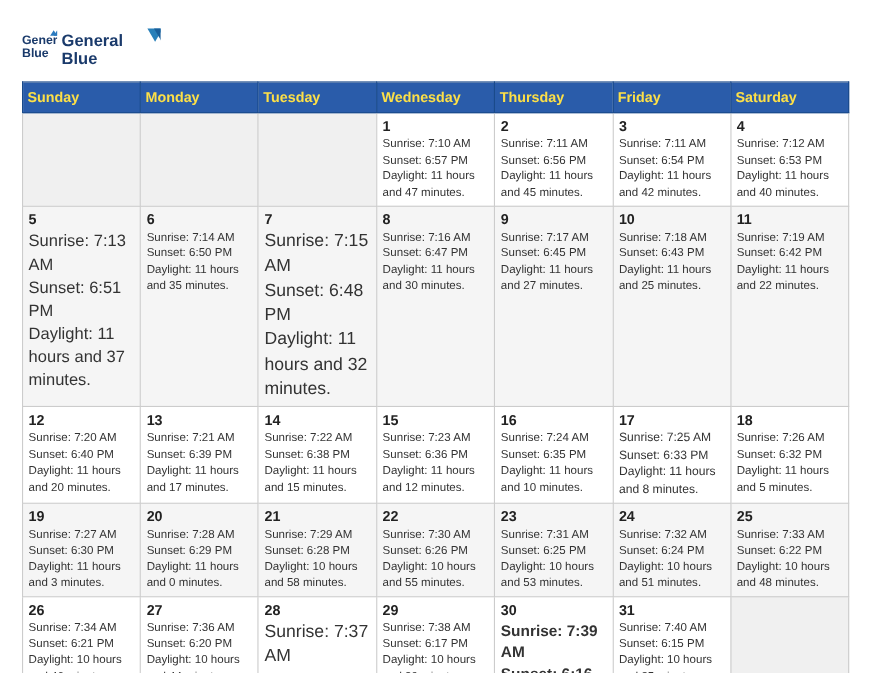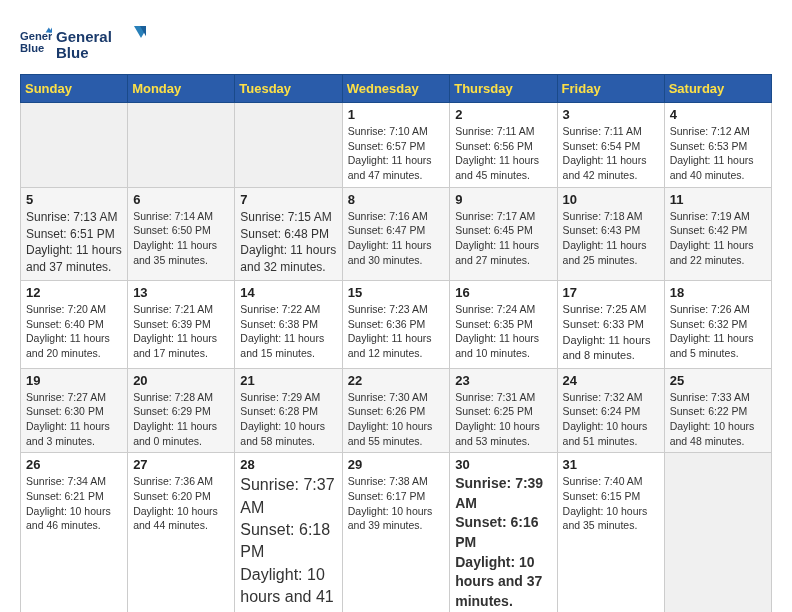--- a/index.html
+++ b/index.html
@@ -137,33 +137,33 @@
         <td>
           <span class="day-number">4</span>
           <div style="white-space: pre-line; font-size: 10.5px; line-height: 1.4;">Sunrise: 7:12 AM
 Sunset: 6:53 PM
 Daylight: 11 hours and 40 minutes.</div>
         </td>
       </tr>
       <tr>
         <td>
           <span class="day-number">5</span>
-          <div style="white-space: pre-line; font-size: 12px; line-height: 1.4;">Sunrise: 7:13 AM
+          <div style="white-space: pre-line; font-size: 15px; line-height: 1.4;">Sunrise: 7:13 AM
 Sunset: 6:51 PM
 Daylight: 11 hours and 37 minutes.</div>
         </td>
         <td>
           <span class="day-number">6</span>
           <div style="white-space: pre-line; font-size: 10.5px; line-height: 1.4;">Sunrise: 7:14 AM
 Sunset: 6:50 PM
 Daylight: 11 hours and 35 minutes.</div>
         </td>
         <td>
           <span class="day-number">7</span>
-          <div style="white-space: pre-line; font-size: 12px; line-height: 1.4;">Sunrise: 7:15 AM
+          <div style="white-space: pre-line; font-size: 16px; line-height: 1.4;">Sunrise: 7:15 AM
 Sunset: 6:48 PM
 Daylight: 11 hours and 32 minutes.</div>
         </td>
         <td>
           <span class="day-number">8</span>
           <div style="white-space: pre-line; font-size: 10.5px; line-height: 1.4;">Sunrise: 7:16 AM
 Sunset: 6:47 PM
 Daylight: 11 hours and 30 minutes.</div>
         </td>
         <td>

